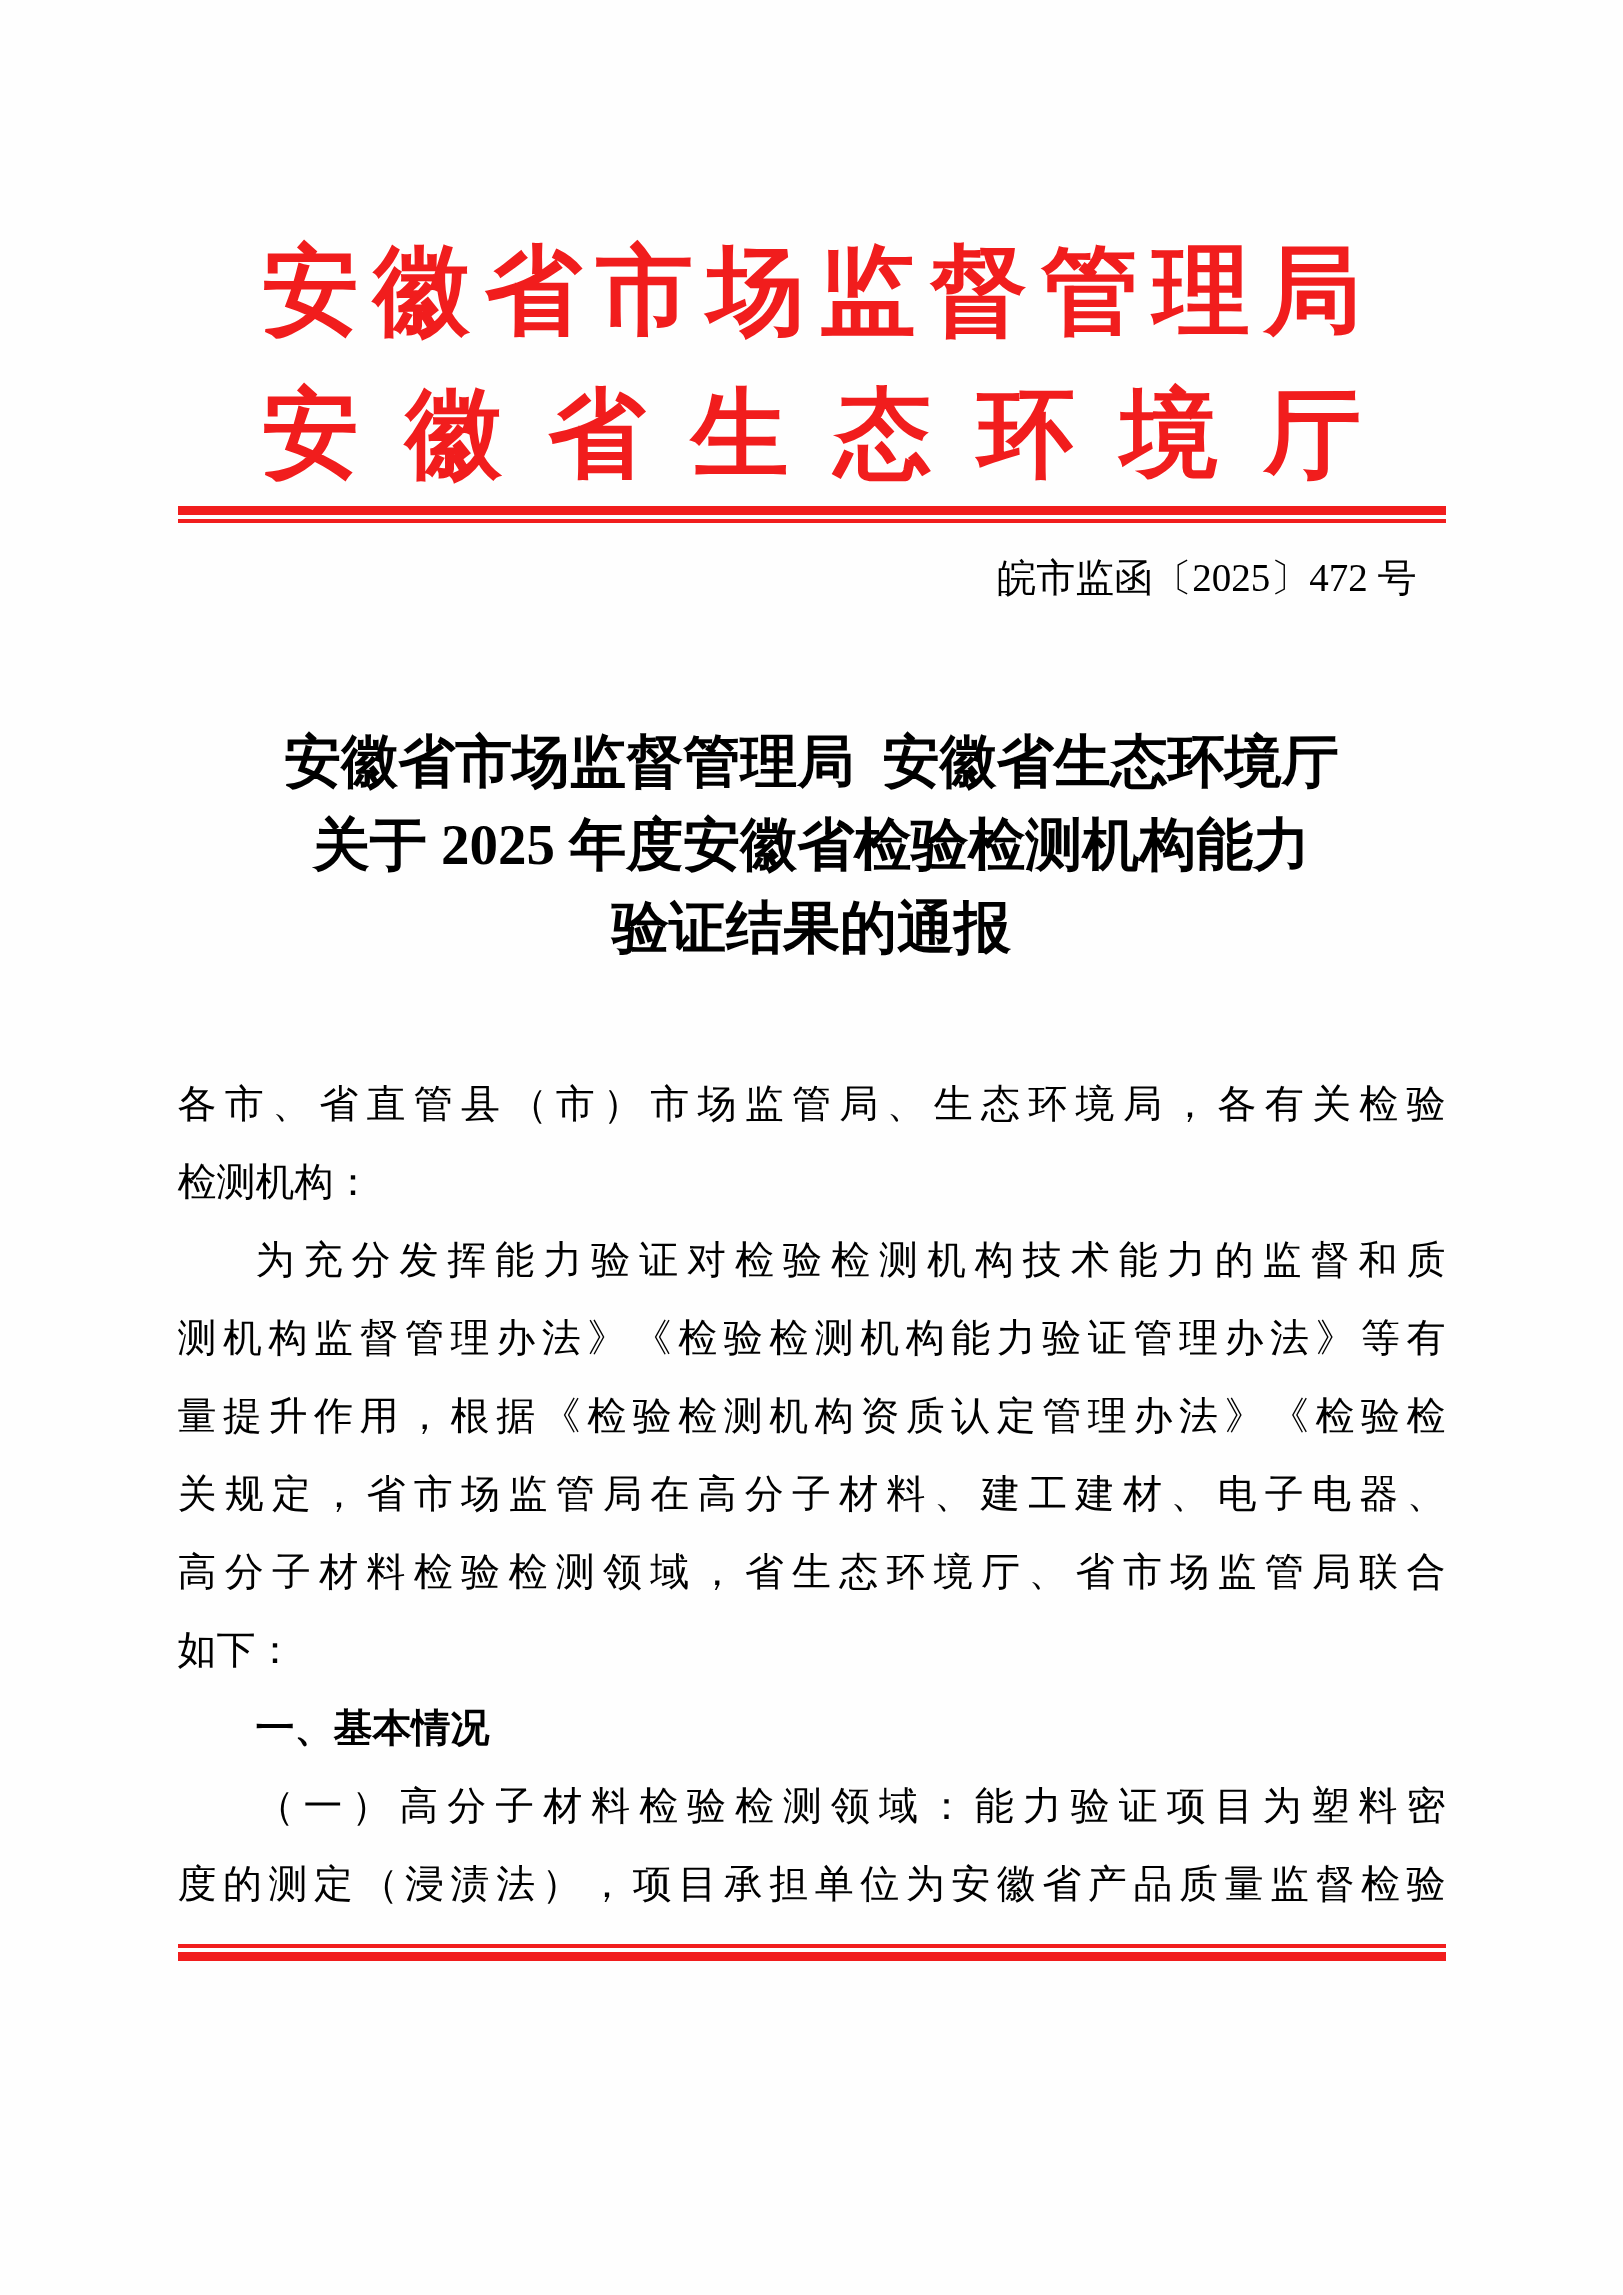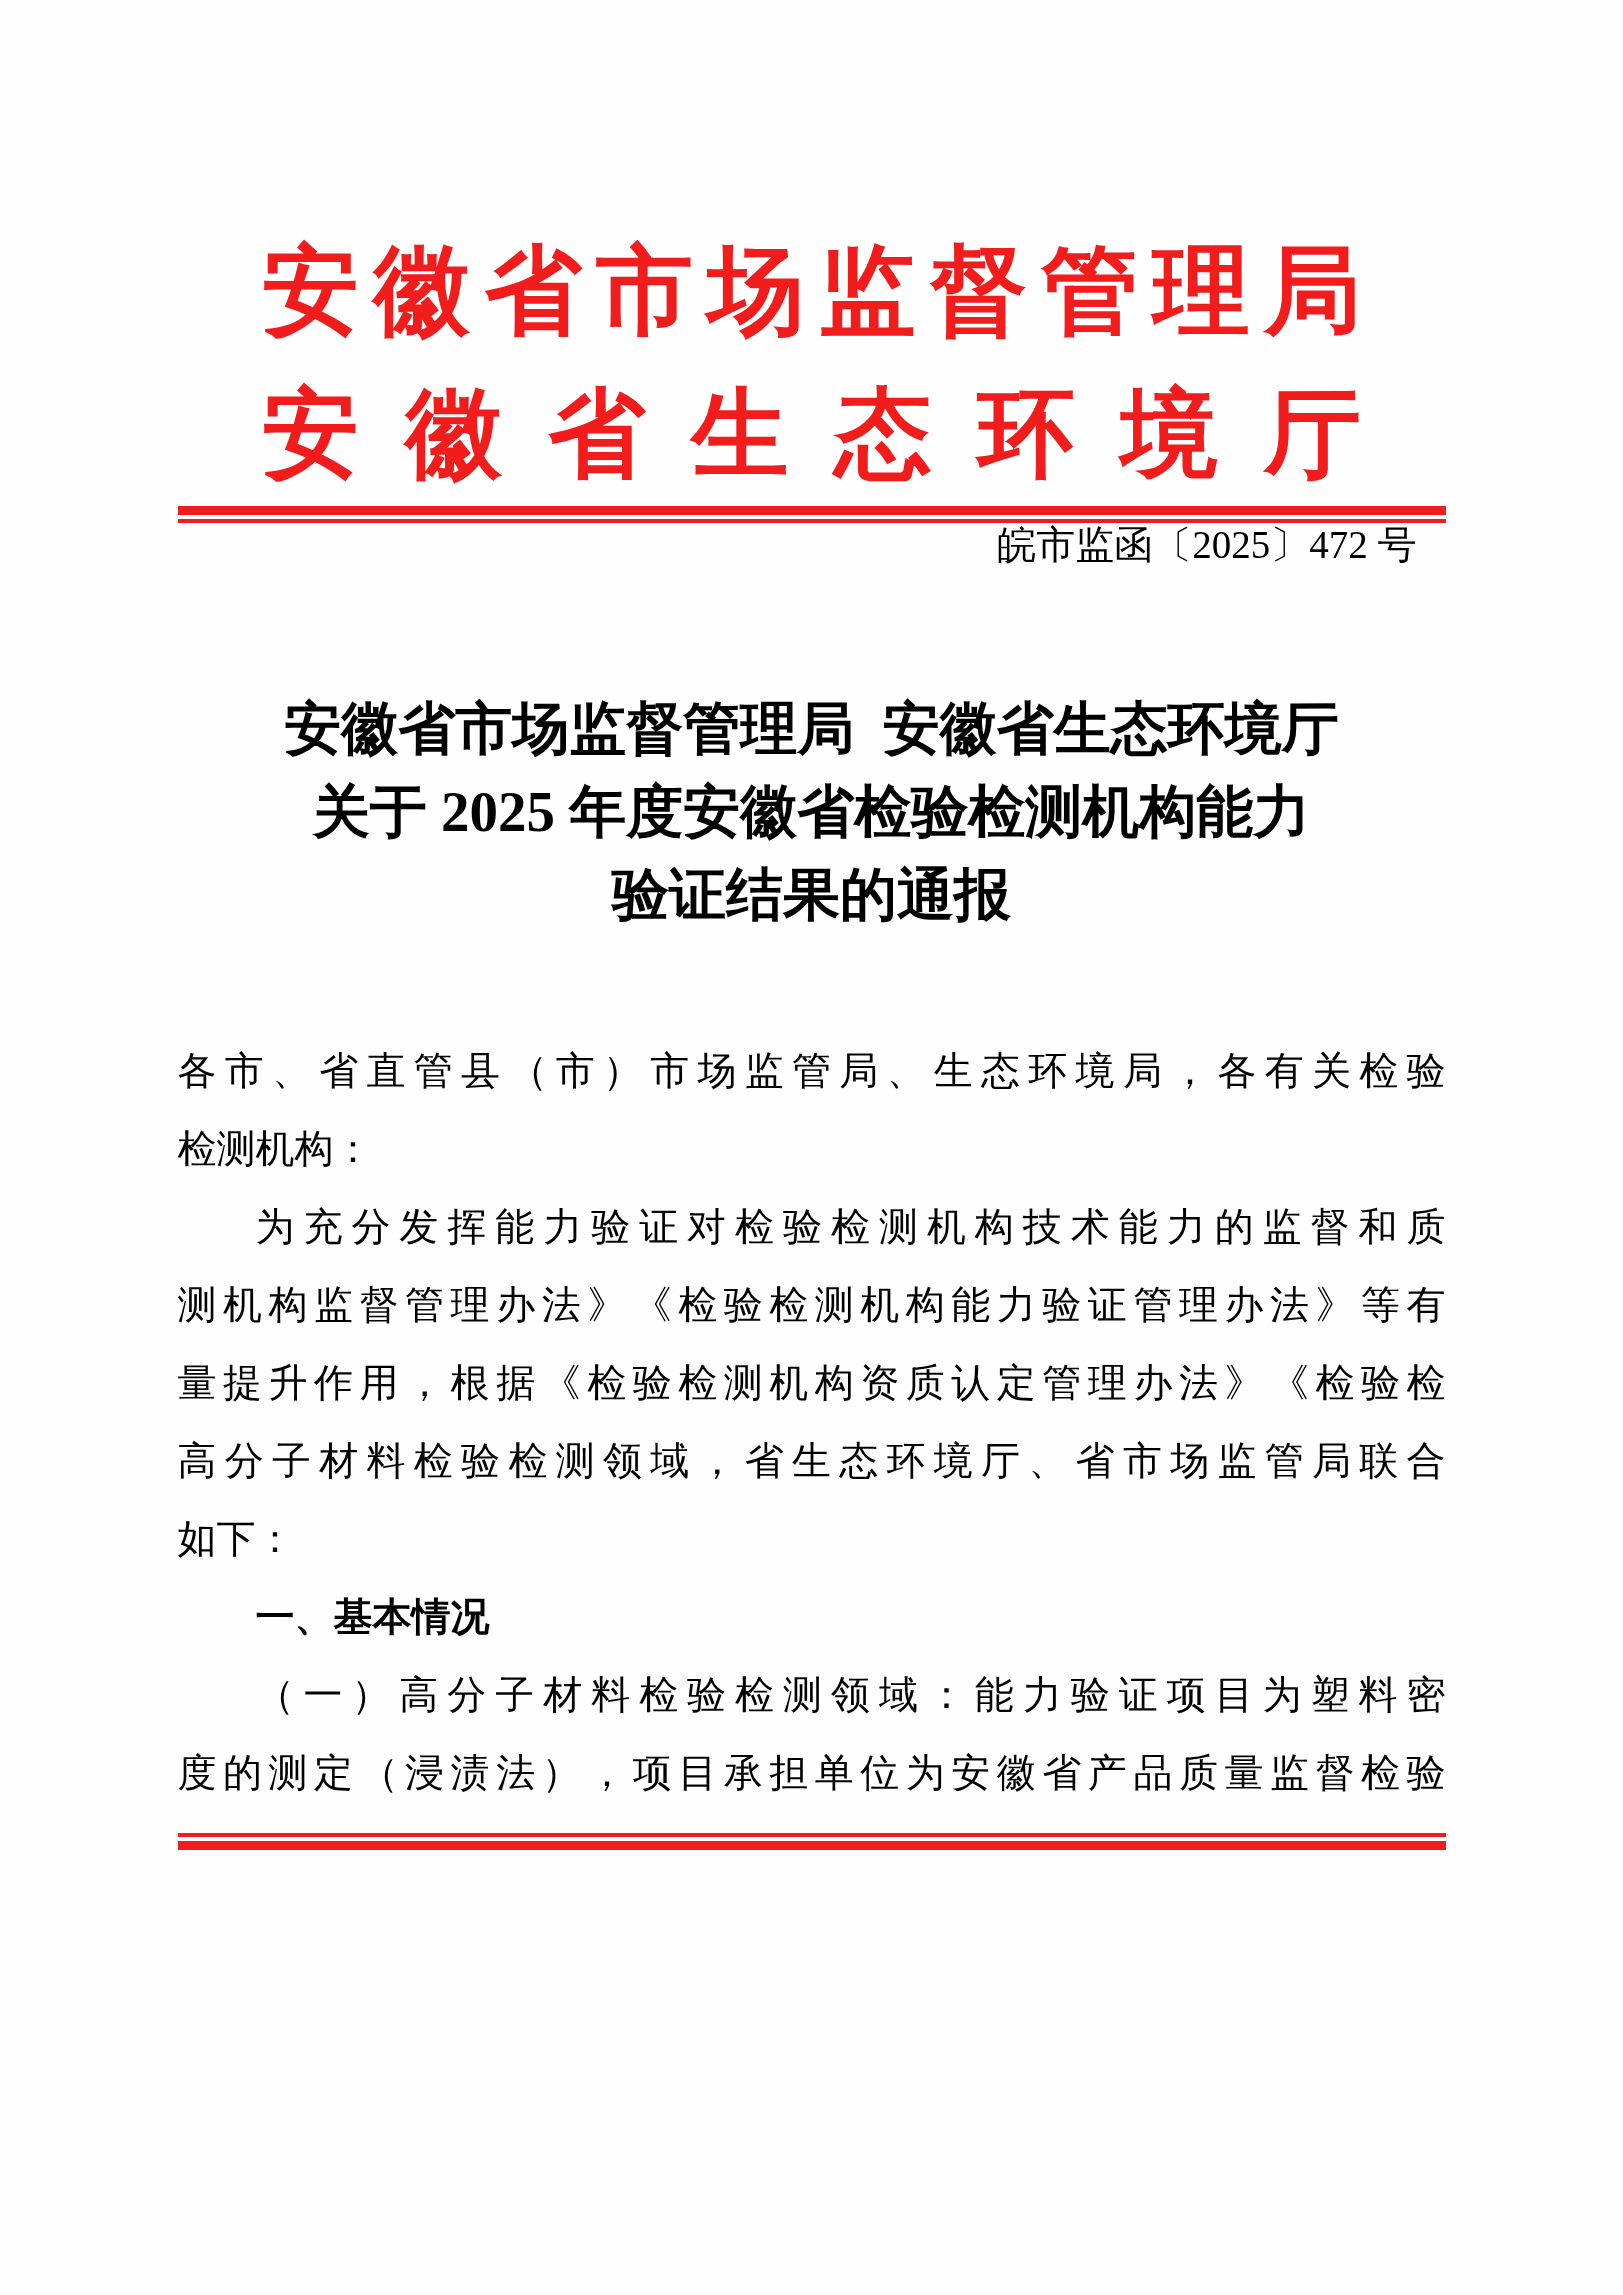--- a/index.html
+++ b/index.html
@@ -29,20 +29,21 @@
   
   .rule{width:100%;}
   .rule-thick{height:9.2px;background:var(--red);}
   .rule-thin{height:4.1px;background:var(--red);}
   .rule-gap{height:3.6px;}
   .rule-gap2{height:3.1px;}
   .bottom-rules{margin-top:21.5px;}
 
   
   .doc-number{
+    margin-top:33px;
     text-align:right;padding-right:29px;
     font-size:39px;line-height:43px;
     white-space:pre;
   }
 
   
   .title{margin-top:121px;text-align:center;font-weight:bold;}
   .title-line{font-size:57px;line-height:83px;white-space:pre;}
 
   
@@ -74,20 +75,21 @@
       <div class="title-line">关于 2025 年度安徽省检验检测机构能力</div>
       <div class="title-line">验证结果的通报</div>
     </div>
 
     <div class="body-block">
       <div class="bline j">各市、省直管县（市）市场监管局、生态环境局，各有关检验</div>
       <div class="bline">检测机构：</div>
       <div class="bline j ind">为充分发挥能力验证对检验检测机构技术能力的监督和质</div>
       <div class="bline j">测机构监督管理办法》《检验检测机构能力验证管理办法》等有</div>
       <div class="bline j">量提升作用，根据《检验检测机构资质认定管理办法》《检验检</div>
+      <div class="bline j">关规定，省市场监管局在高分子材料、建工建材、电子电器、</div>
       <div class="bline j">高分子材料检验检测领域，省生态环境厅、省市场监管局联合</div>
       <div class="bline">如下：</div>
       <div class="bline ind heading">一、基本情况</div>
       <div class="bline j ind">（一）高分子材料检验检测领域：能力验证项目为塑料密</div>
       <div class="bline j">度的测定（浸渍法），项目承担单位为安徽省产品质量监督检验</div>
     </div>
 
     <div class="bottom-rules">
       <div class="rule rule-thin"></div>
       <div class="rule-gap2"></div>

